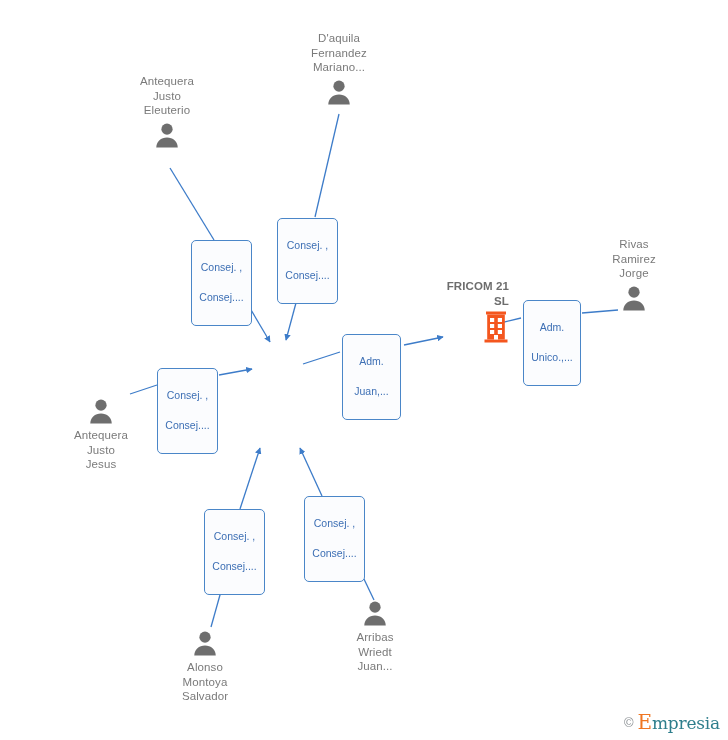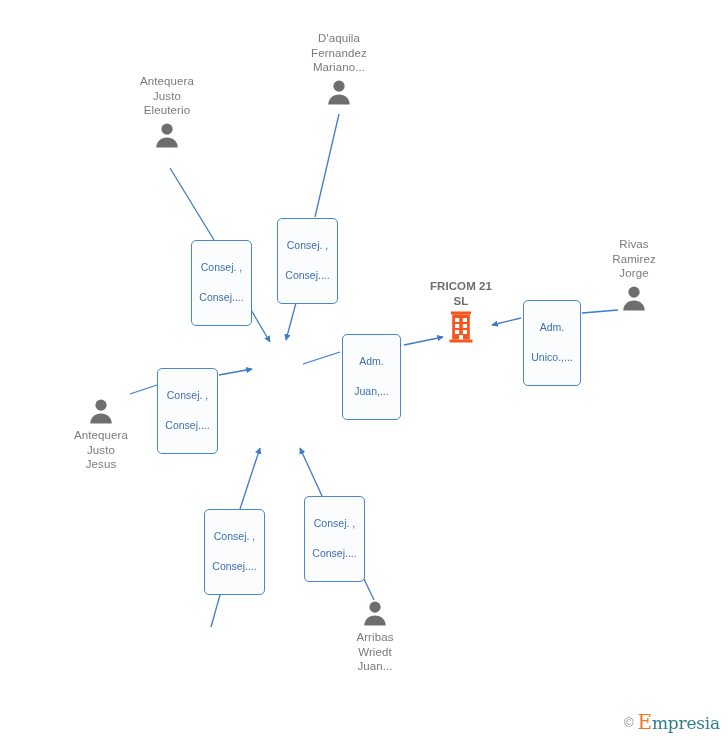--- a/index.html
+++ b/index.html
@@ -156,20 +156,31 @@
       <svg width="30" height="30" viewBox="0 0 24 24" aria-hidden="true">
         <circle cx="12" cy="7.3" r="4.5" fill="#6e6e6e"></circle>
         <path d="M3.4 22c0-4.9 3.9-8.1 8.6-8.1s8.6 3.2 8.6 8.1z" fill="#6e6e6e"></path>
       </svg>
     </span>
     <div class="label">Antequera
 Justo
 Jesus</div>
   </div>
 
+  <div class="node person label-bottom" style="left:205px; top:628px;">
+    <span class="glyph">
+      <svg width="30" height="30" viewBox="0 0 24 24" aria-hidden="true">
+        <circle cx="12" cy="7.3" r="4.5" fill="#6e6e6e"></circle>
+        <path d="M3.4 22c0-4.9 3.9-8.1 8.6-8.1s8.6 3.2 8.6 8.1z" fill="#6e6e6e"></path>
+      </svg>
+    </span>
+    <div class="label">Alonso
+Montoya
+Salvador</div>
+  </div>
 
   <div class="node person label-bottom" style="left:375px; top:598px;">
     <span class="glyph">
       <svg width="30" height="30" viewBox="0 0 24 24" aria-hidden="true">
         <circle cx="12" cy="7.3" r="4.5" fill="#6e6e6e"></circle>
         <path d="M3.4 22c0-4.9 3.9-8.1 8.6-8.1s8.6 3.2 8.6 8.1z" fill="#6e6e6e"></path>
       </svg>
     </span>
     <div class="label">Arribas
 Wriedt
@@ -182,21 +193,21 @@
 Jorge</div>
     <span class="glyph">
       <svg width="30" height="30" viewBox="0 0 24 24" aria-hidden="true">
         <circle cx="12" cy="7.3" r="4.5" fill="#6e6e6e"></circle>
         <path d="M3.4 22c0-4.9 3.9-8.1 8.6-8.1s8.6 3.2 8.6 8.1z" fill="#6e6e6e"></path>
       </svg>
     </span>
   </div>
 
 
-  <div class="node company focus label-top" style="left:461px; top:279px;">
+  <div class="node company focus label-top" style="left:444px; top:279px;text-align:right;">
     <div class="label">FRICOM 21
 SL</div>
     <span class="glyph">
       <svg width="26" height="34" viewBox="0 0 26 34" aria-hidden="true">
         <rect x="3" y="1.5" width="20" height="3" fill="#f4561e"></rect>
         <rect x="4.2" y="4.5" width="17.6" height="25" fill="#f4561e"></rect>
         <rect x="1.5" y="29.5" width="23" height="3" fill="#f4561e"></rect>
         <rect x="7" y="8" width="4.2" height="4" fill="#ffffff"></rect>
         <rect x="14.8" y="8" width="4.2" height="4" fill="#ffffff"></rect>
         <rect x="7" y="14" width="4.2" height="4" fill="#ffffff"></rect>

